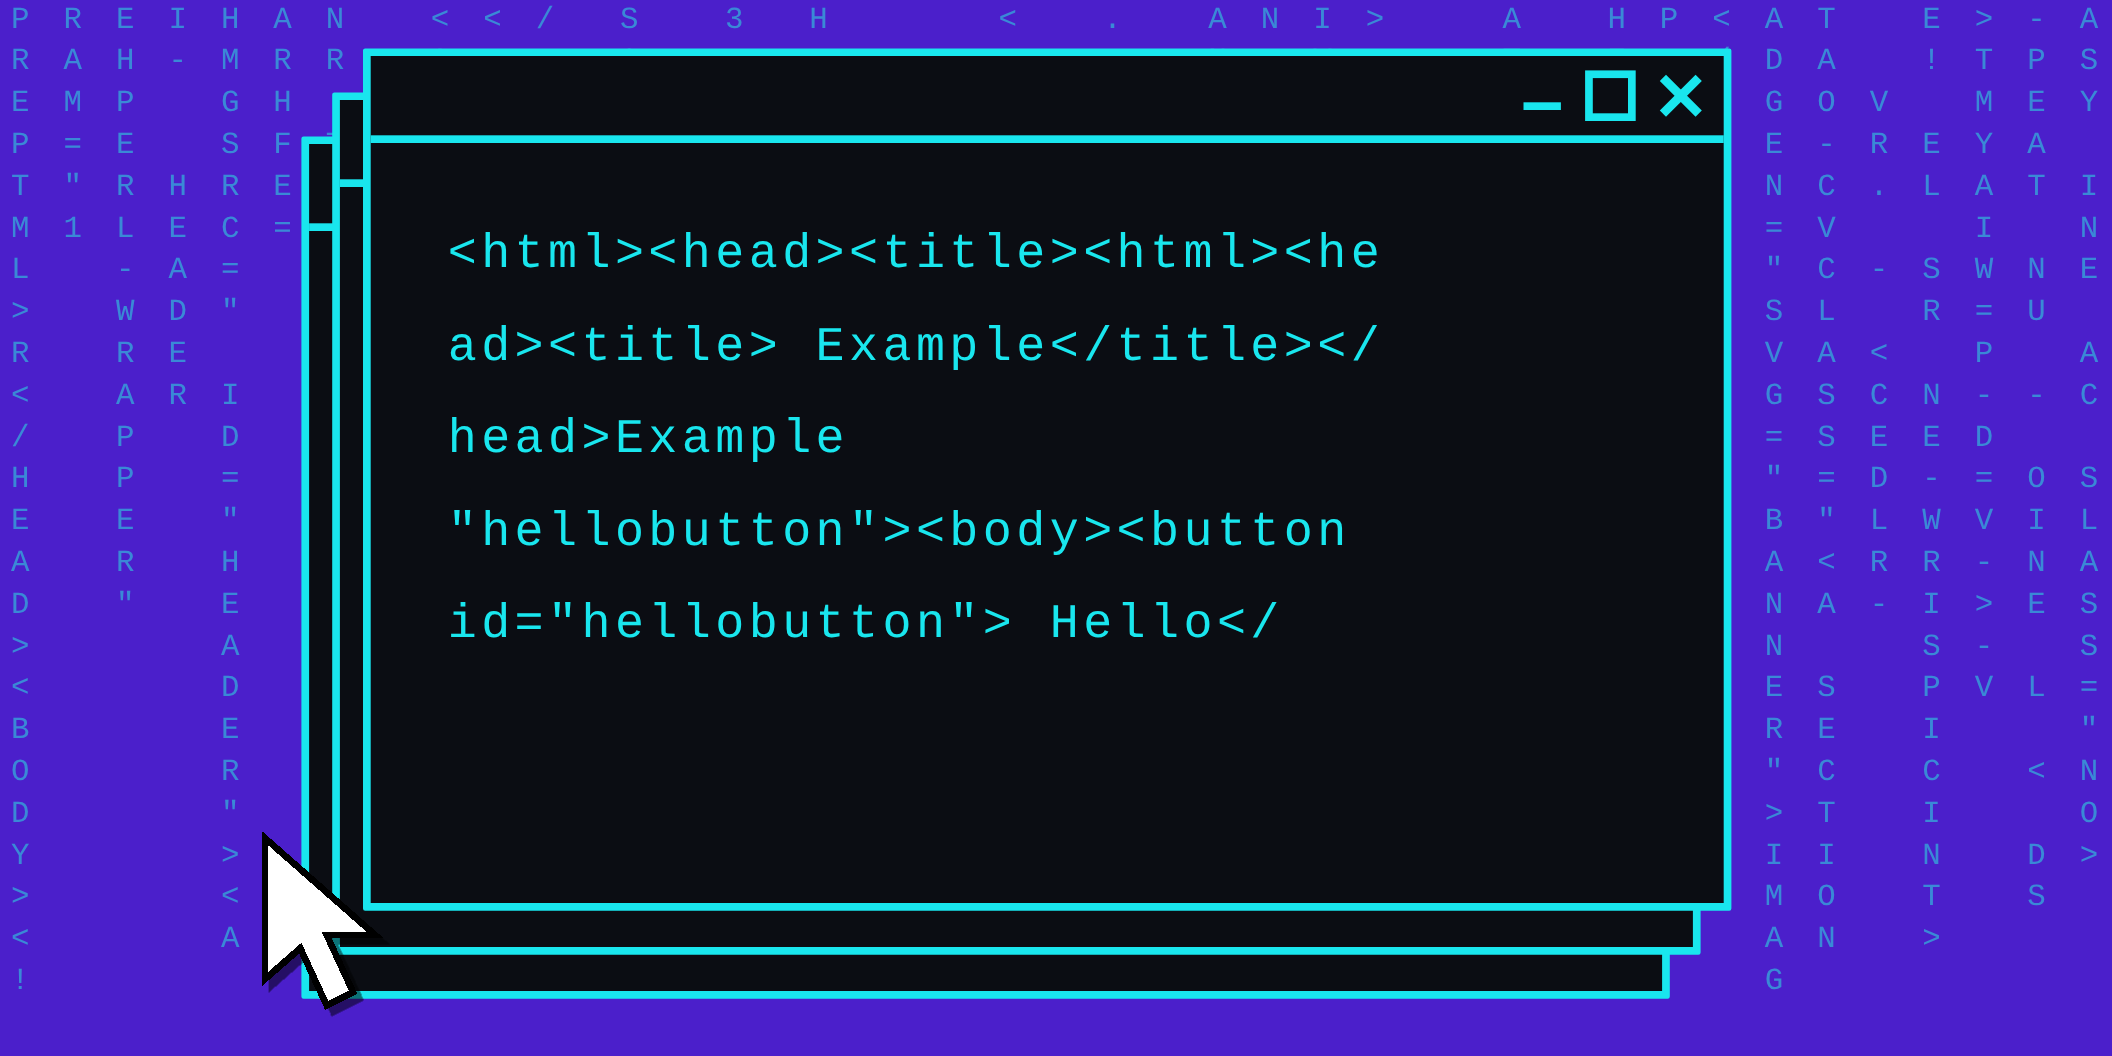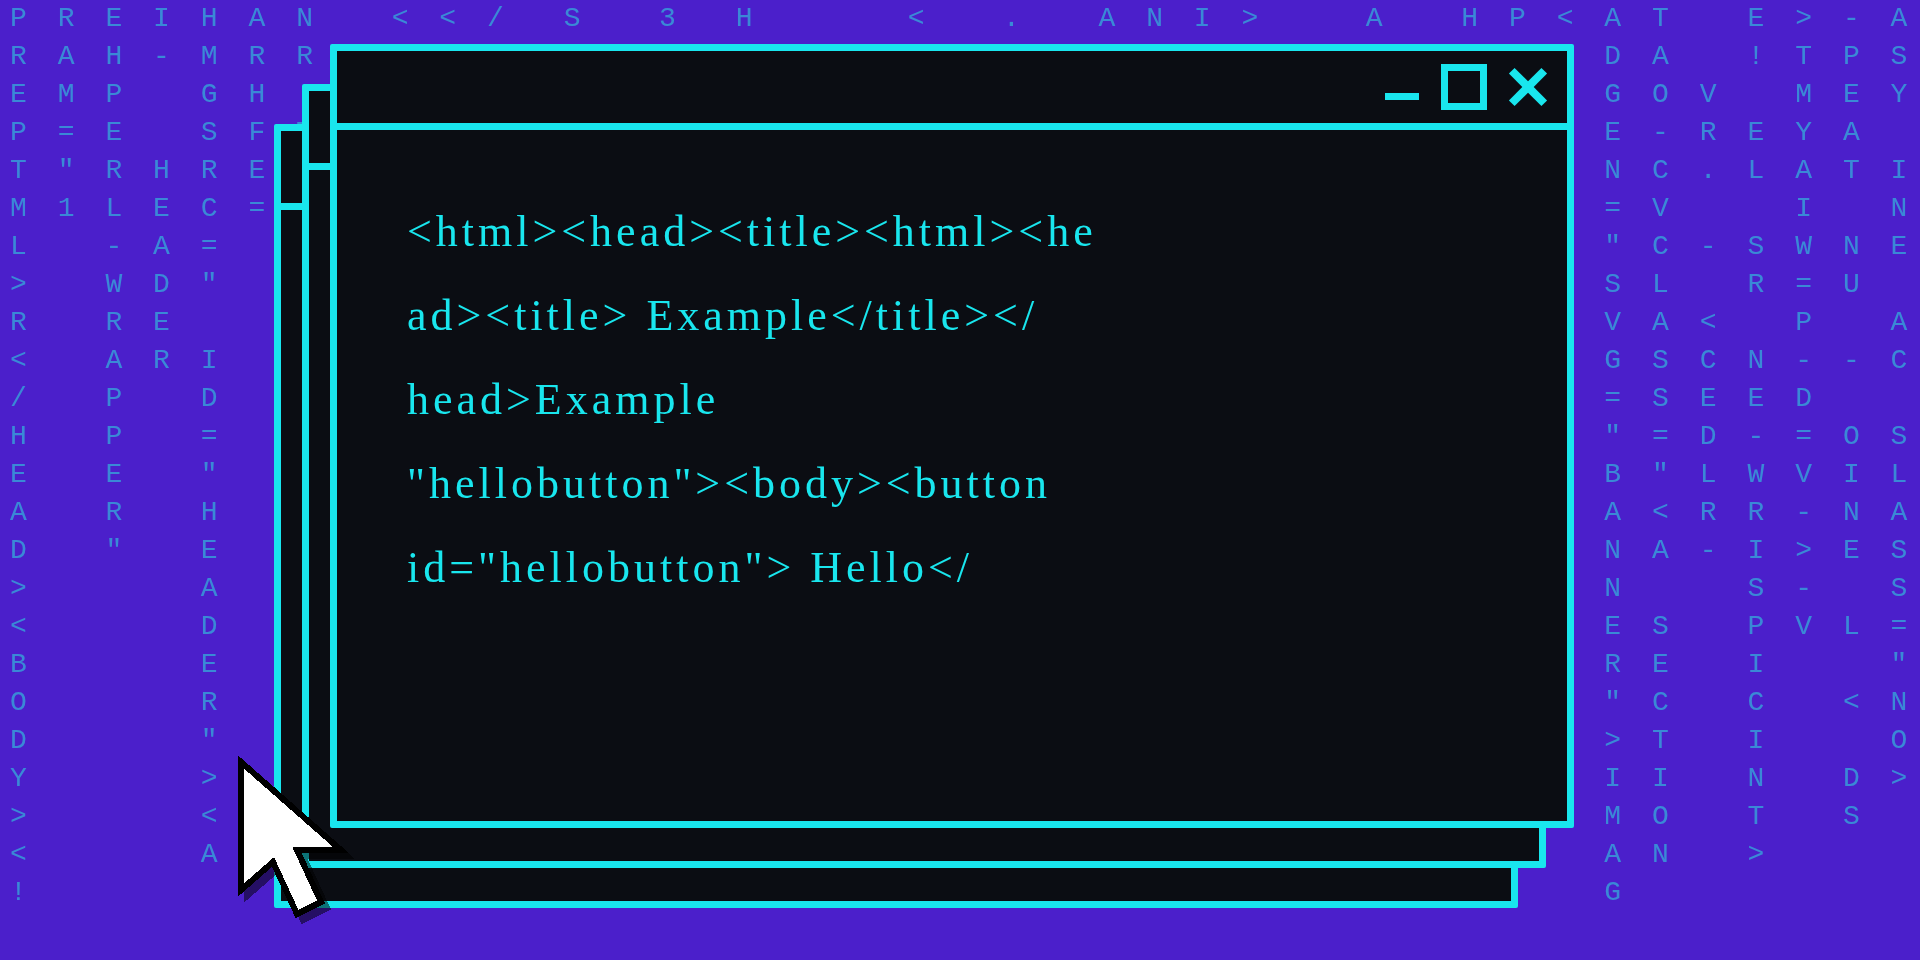--- a/index.html
+++ b/index.html
@@ -14,21 +14,21 @@
   
   .stack{position:absolute;left:330px;top:44px;}
   .win{position:absolute;width:1230px;height:770px;background:#0b0d13;
     border:7px solid #19e6ee;border-radius:2px;}
   .win .titlebar{height:72px;border-bottom:7px solid #19e6ee;display:flex;
     align-items:center;justify-content:flex-end;padding:0 20px;gap:22px;}
   .win .ctl{color:#19e6ee;cursor:pointer;display:inline-flex;
     align-items:center;justify-content:center;}
   .win .body{padding:60px 70px 0 70px;}
   .code{color:#19e6ee;font-size:44px;line-height:84px;letter-spacing:4px;
-    font-family:Liberation Serif, serif;
+    font-family:Liberation Mono, monospace;
     white-space:pre-wrap;word-break:break-all;}
   .w2{left:-28px;top:40px;}
   .w3{left:-56px;top:80px;}
   
   .minimize-glyph{display:inline-block;width:34px;height:34px;position:relative;}
   .minimize-glyph::after{content:"";position:absolute;left:0;right:0;bottom:4px;
     height:7px;background:#19e6ee;}
   .maximize-glyph{display:inline-block;width:32px;height:32px;border:7px solid #19e6ee;}
   .close-glyph{display:inline-block;width:38px;height:38px;position:relative;}
   .close-glyph::before,.close-glyph::after{content:"";position:absolute;left:50%;top:50%;

